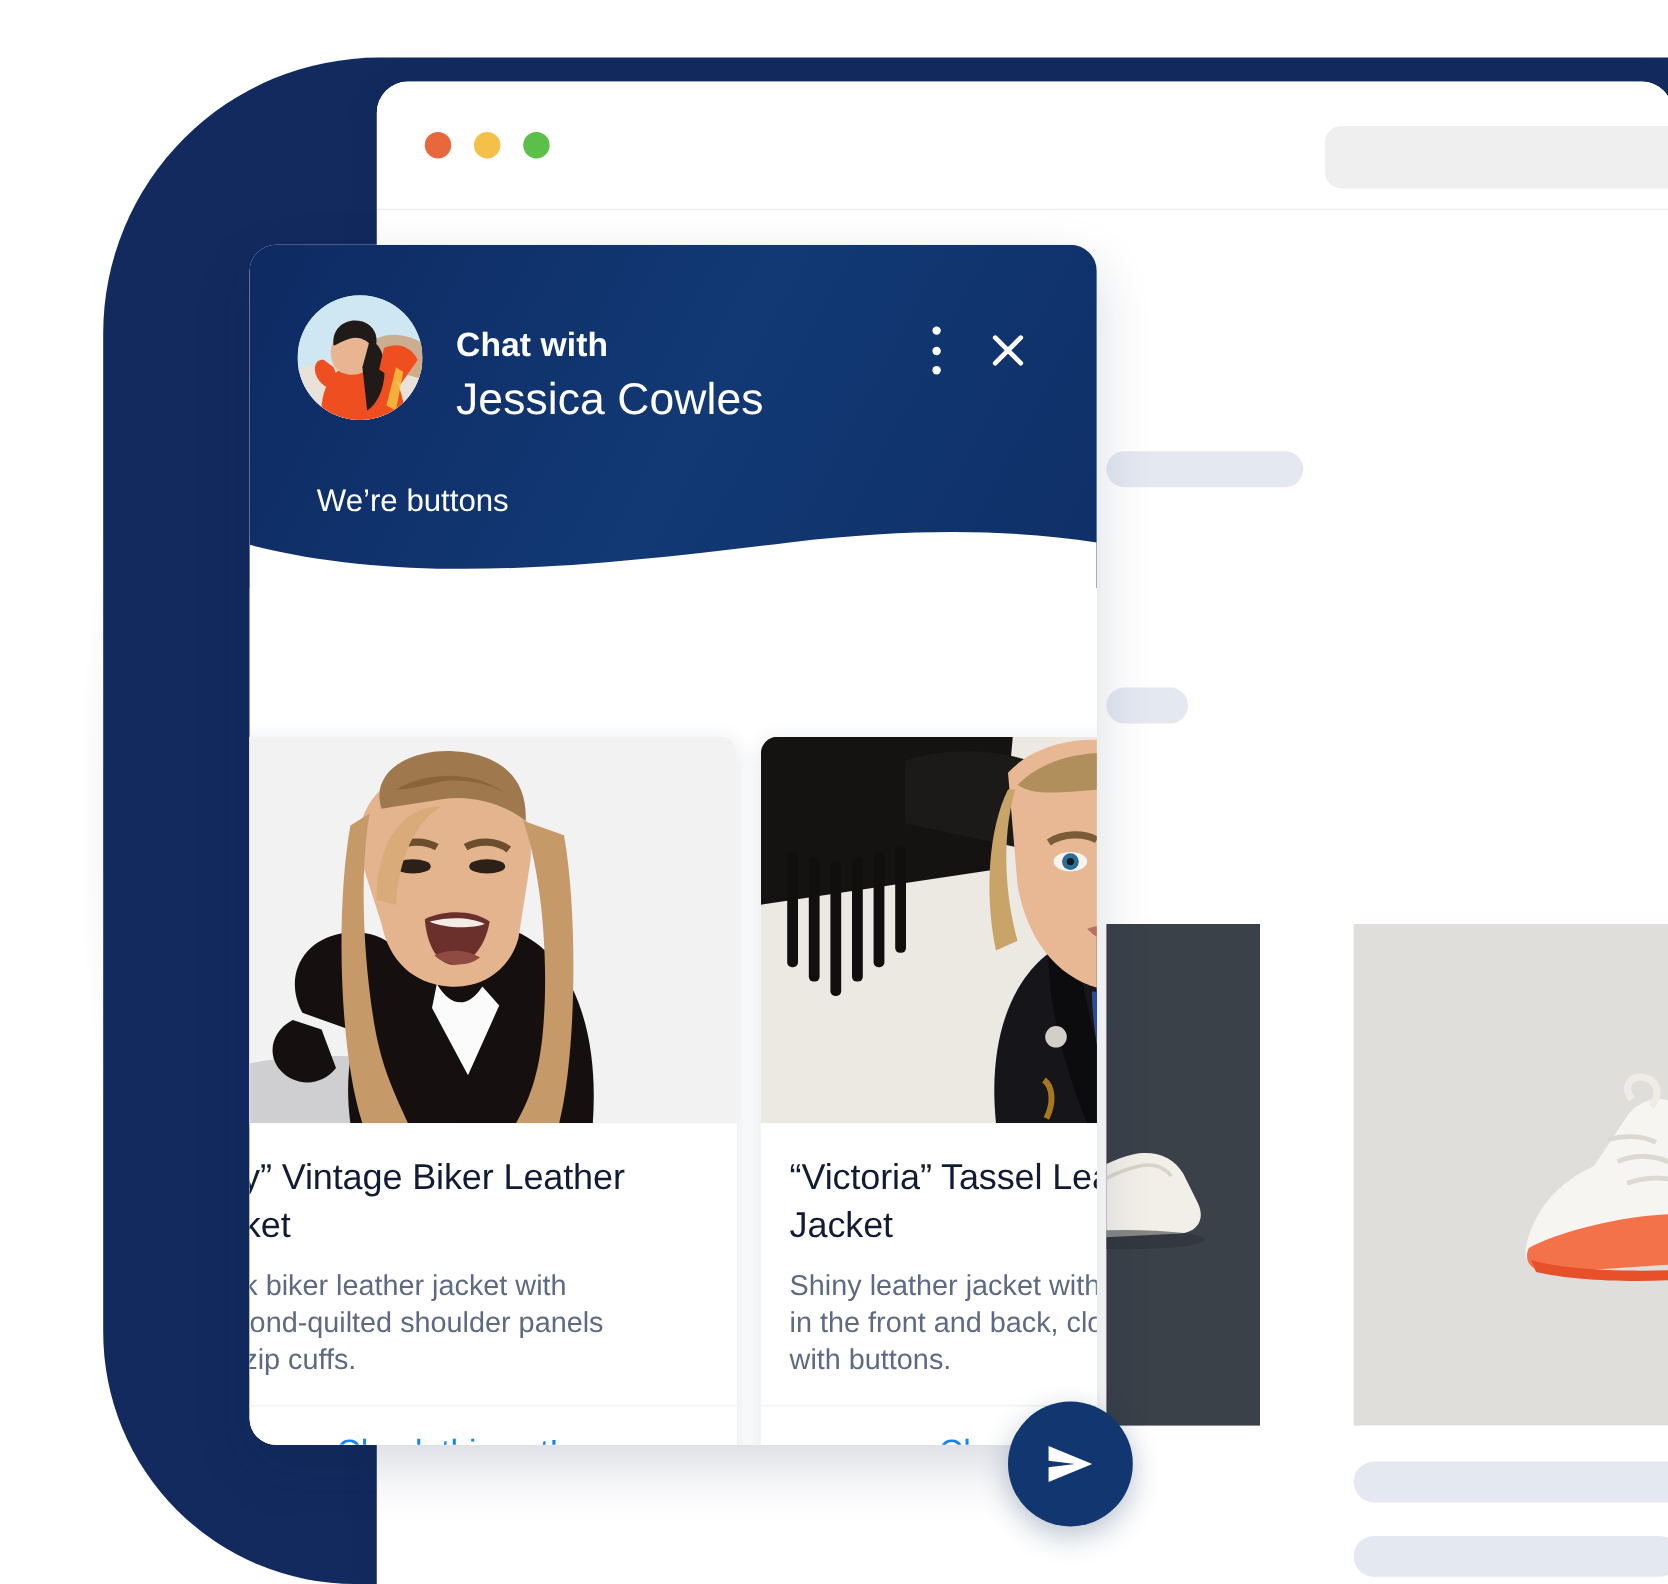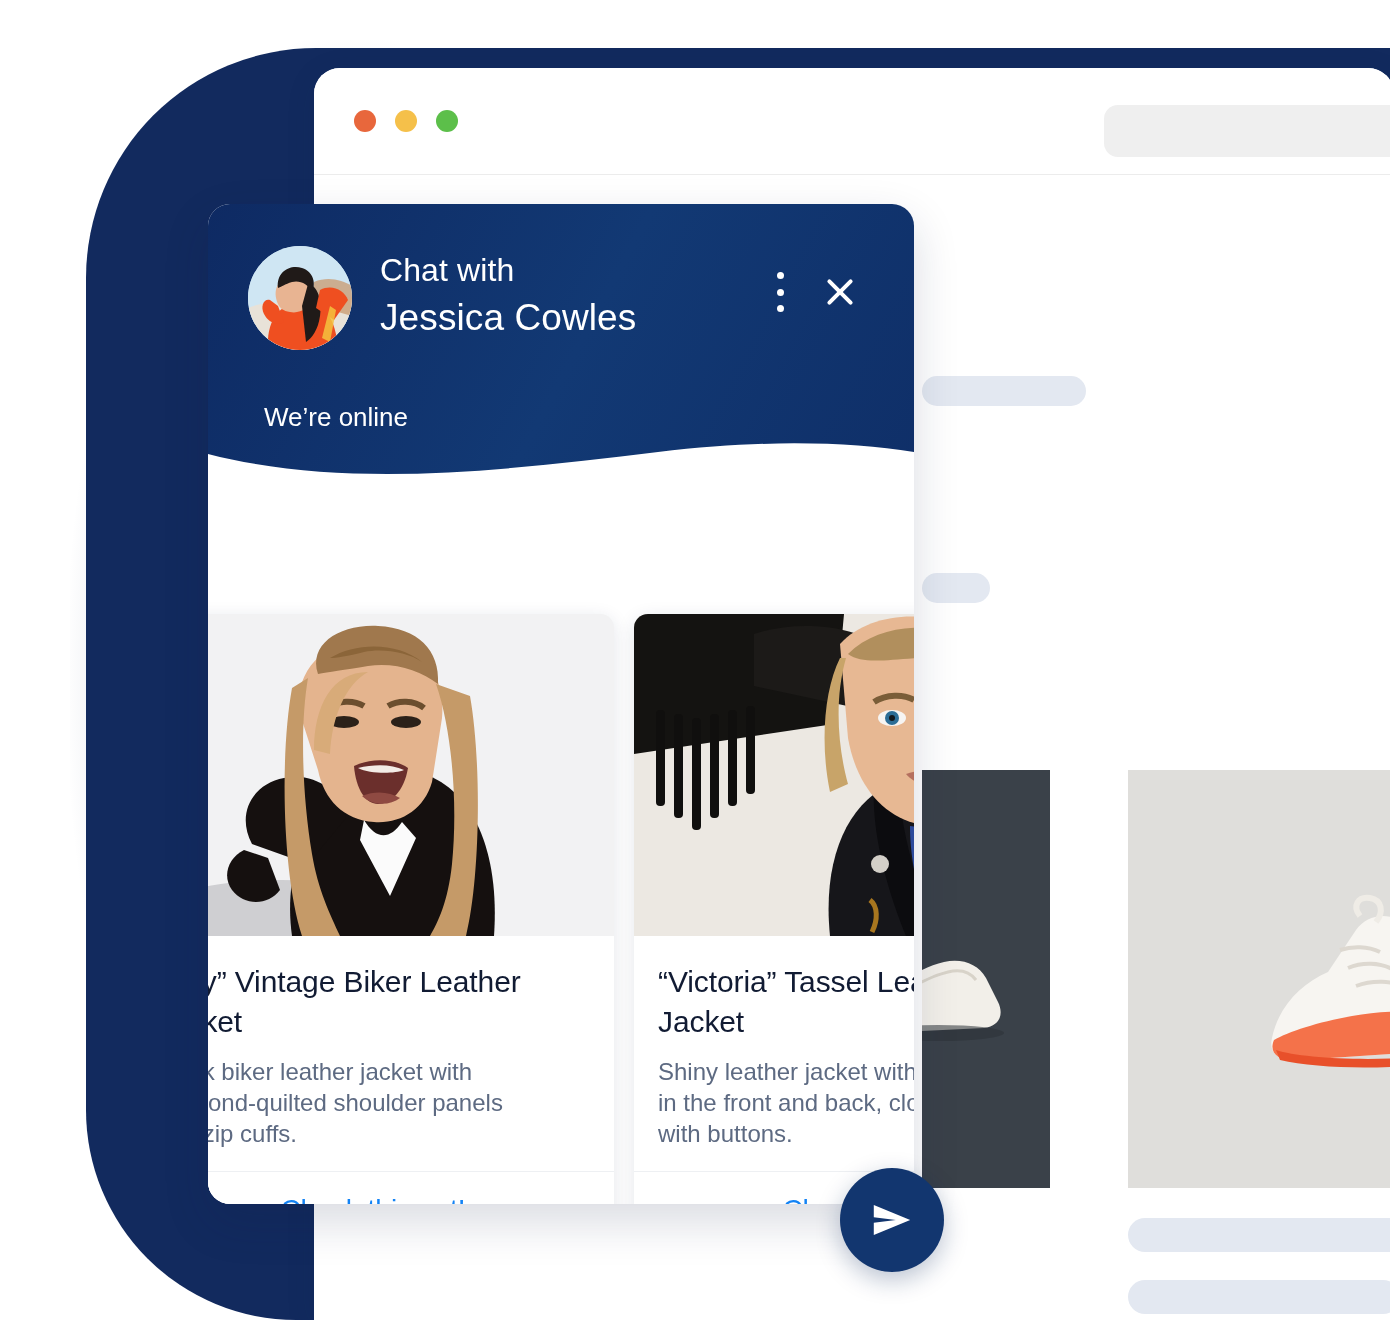--- a/index.html
+++ b/index.html
@@ -179,24 +179,25 @@
   }
   .avatar svg { display: block; width: 104px; height: 104px; }
 
   .chat-titles {
     position: absolute;
     left: 172px;
     top: 46px;
     color: #ffffff;
   }
   .chat-with {
-    font-size: 32px;
-    font-weight: 400;
+    font-size: 28px;
+    font-weight: 700;
     letter-spacing: 0.1px;
     line-height: 1.25;
+    margin-top: 20px;
   }
   .chat-name {
     font-size: 37px;
     font-weight: 400;
     letter-spacing: 0.1px;
     line-height: 1.3;
     margin-top: 4px;
     text-align: center;
   }
 
@@ -405,21 +406,21 @@
 
       <div class="hdr-actions">
         <div class="kebab">
           <i></i>
             <i></i>
             <i></i>
         </div>
         <div class="close-x"></div>
       </div>
 
-      <div class="online-status">We’re online</div>
+      <div class="online-status">We’re buttons</div>
 
       <svg class="wave" viewBox="0 0 706 60" preserveAspectRatio="none">
         <path d="M0 22 C140 58 300 38 450 20 C560 7 640 10 706 20 L706 60 L0 60 Z" fill="#ffffff"></path>
       </svg>
     </div>
 
     <div class="chat-body">
       <div class="card-row">
 
         <div class="product-card">

